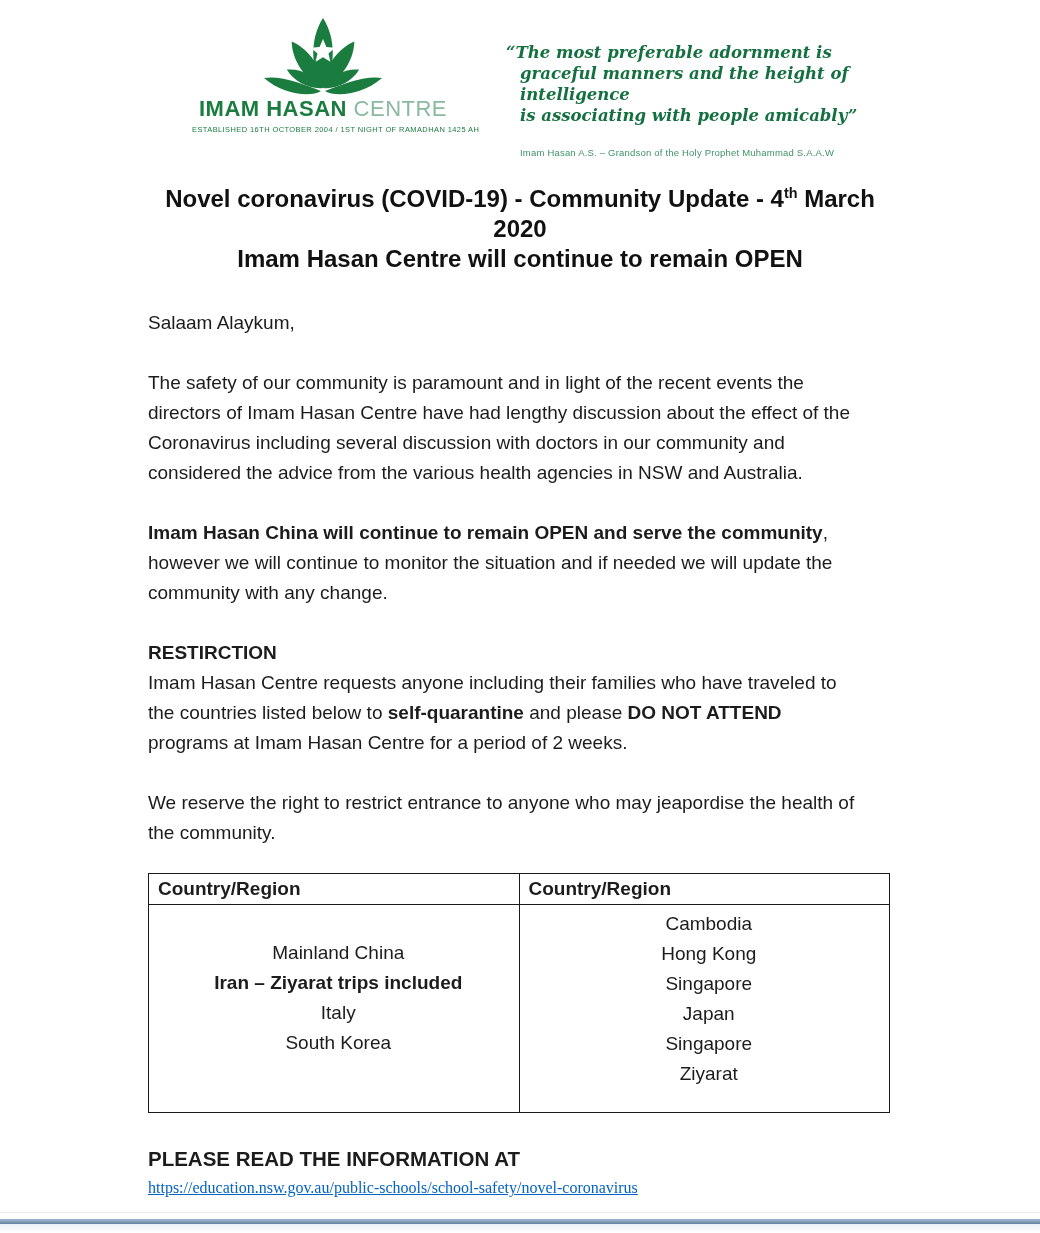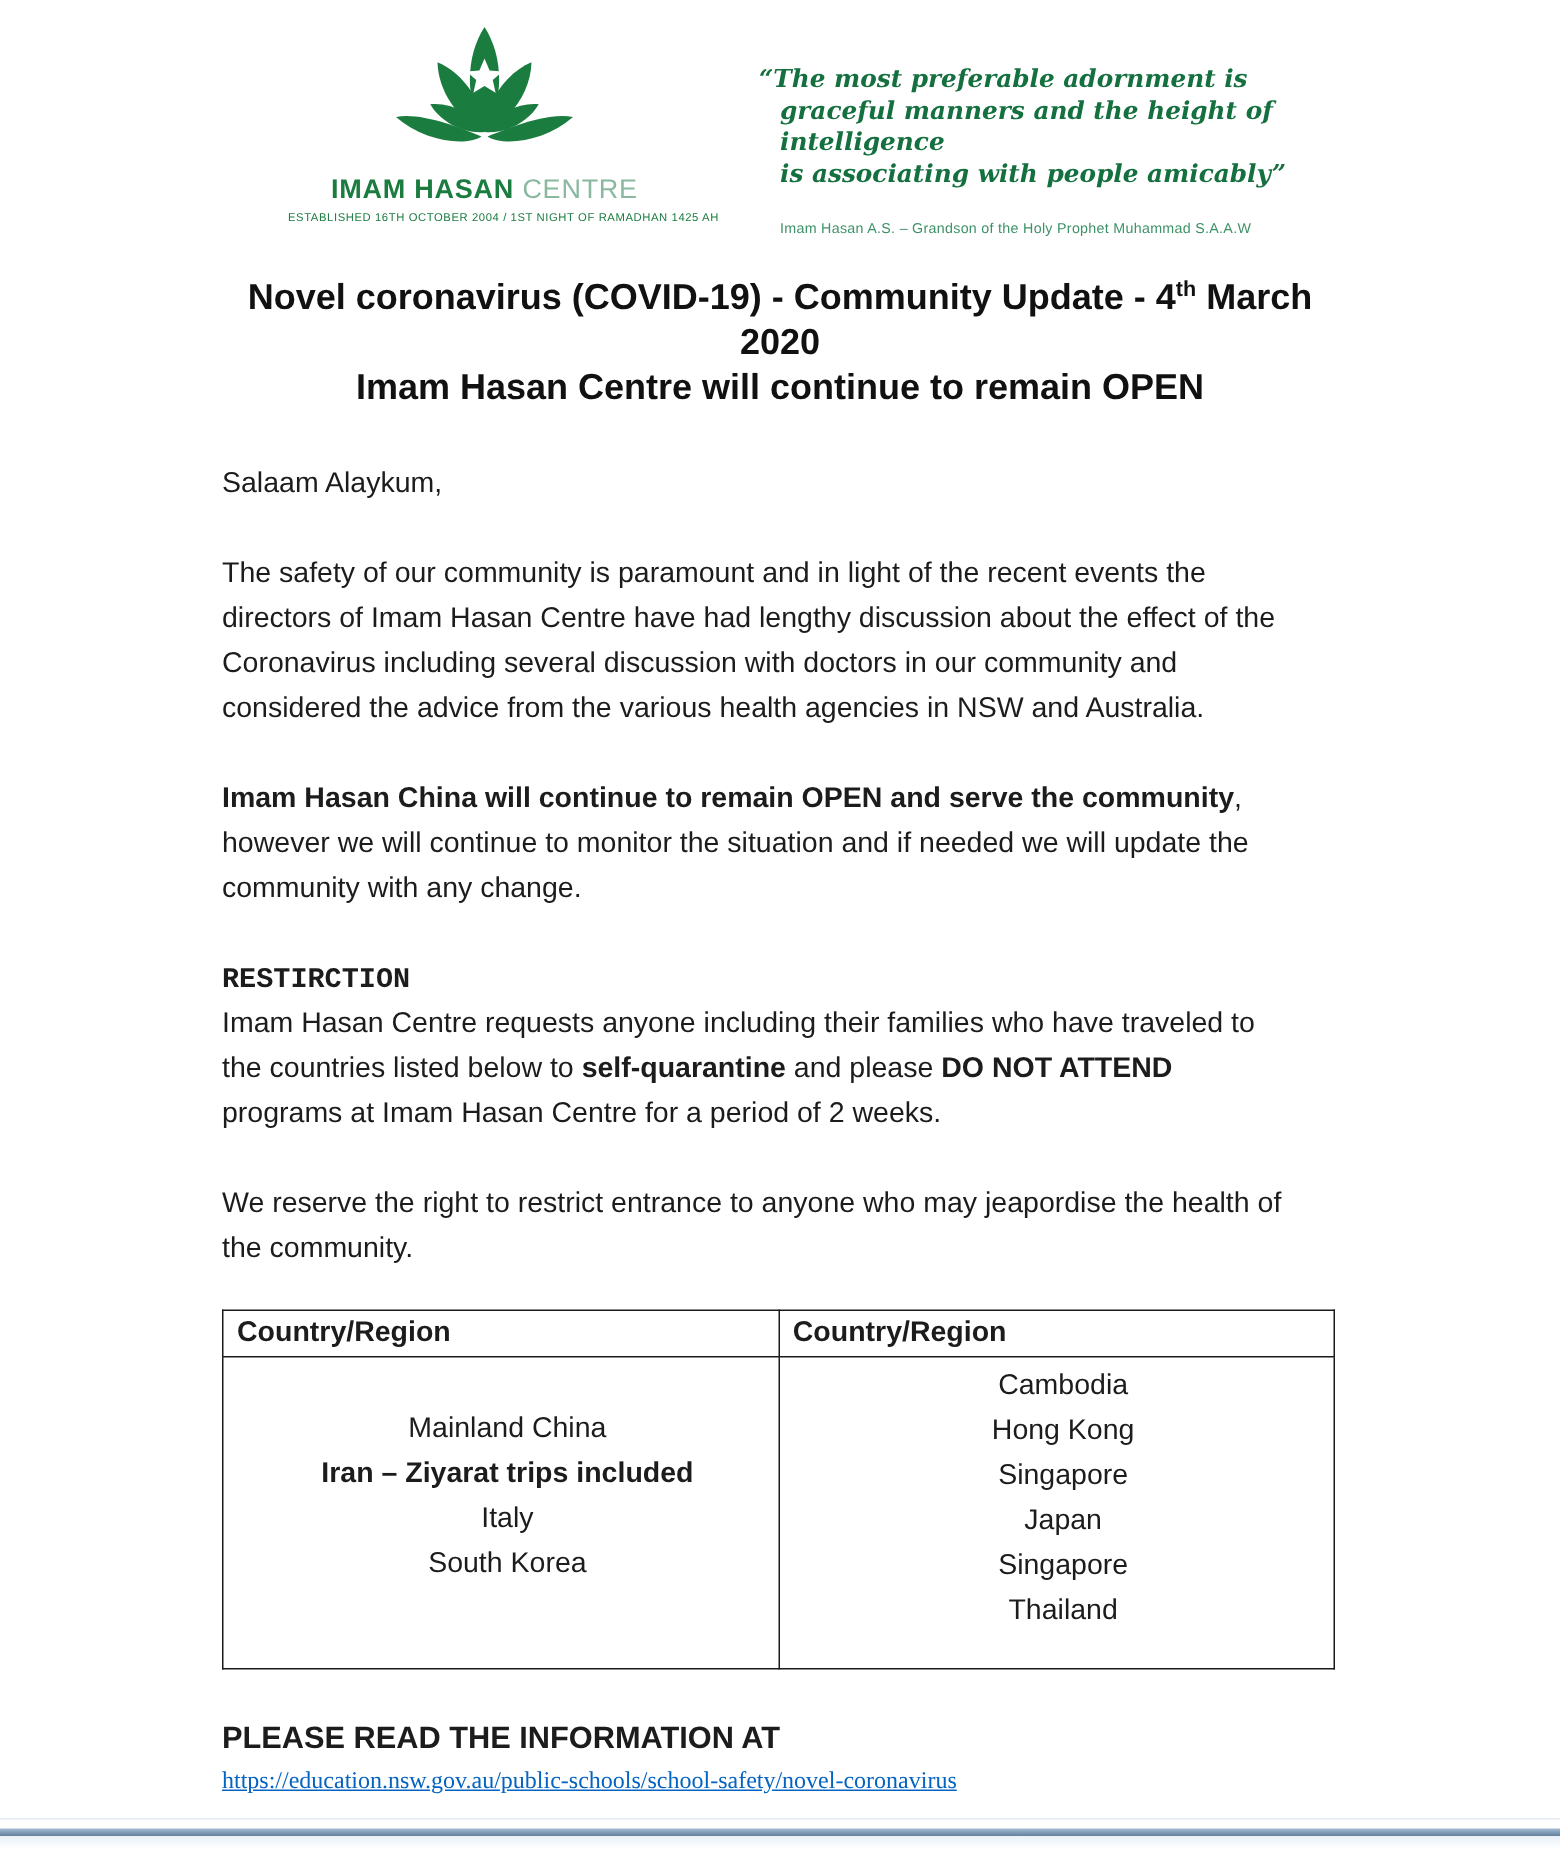--- a/index.html
+++ b/index.html
@@ -11,21 +11,21 @@
     background: #ffffff;
     overflow: hidden;
     font-family: "Liberation Sans", sans-serif;
     color: #1a1a1a;
   }
 
   
   .header { display: flex; padding-top: 12px; }
   .logo-block { margin-left: 192px; width: 262px; text-align: center; }
   .logo-art { display: block; margin: 0 auto; }
-  .logo-name { margin-top: 20px; font-size: 18px; letter-spacing: 0.5px; white-space: nowrap; }
+  .logo-name { margin-top: 0; font-size: 22px; letter-spacing: 0.5px; white-space: nowrap; }
   .logo-name .strong { font-weight: bold; color: #1b7c40; }
   .logo-name .light  { font-weight: 400; color: #8ab9a0; }
   .logo-tagline { margin-top: 3px; font-size: 7.5px; letter-spacing: 0.4px; color: #1b7c40; white-space: nowrap; }
 
   .quote-block { margin-left: 52px; padding-top: 30px; width: 380px; }
   .quote-line {
     font-family: "DejaVu Serif", serif;
     font-weight: bold; font-style: italic;
     color: #157040; font-size: 16.5px; line-height: 21px;
   }
@@ -35,21 +35,21 @@
   
   .title-block { margin: 20px 0 0 148px; width: 744px; text-align: center; }
   .title-line { font-weight: bold; font-size: 24px; line-height: 30px; color: #111; }
   .title-line sup { font-size: 60%; }
 
   
   .content { margin-left: 148px; width: 714px; font-size: 19px; line-height: 30px; color: #1c1c1c; }
   .content p { margin: 0; }
   .gap { margin-top: 30px !important; }
   .salutation { margin-top: 34px !important; }
-  .heading { font-weight: bold; margin-top: 30px !important; font-family: Liberation Mono, monospace; }
+  .heading { font-weight: bold; margin-top: 30px !important; }
   b { font-weight: bold; }
 
   
   table.risk-table { margin-top: 25px; width: 742px; border-collapse: collapse; table-layout: fixed; }
   table.risk-table td {
     border: 1.5px solid #1a1a1a;
     padding: 0 0 0 9px;
     vertical-align: top;
     font-size: 19px; line-height: 30px;
   }
@@ -147,21 +147,21 @@
           <div class="country bold">Iran – Ziyarat trips included</div>
           <div class="country">Italy</div>
           <div class="country">South Korea</div>
         </td>
         <td class="cell-right">
           <div class="country">Cambodia</div>
           <div class="country">Hong Kong</div>
           <div class="country">Singapore</div>
           <div class="country">Japan</div>
           <div class="country">Singapore</div>
-          <div class="country">Thailand</div>
+          <div class="country">Ziyarat</div>
         </td>
       </tr>
     </tbody>
       </table>
 
 
     <p class="read-heading">PLEASE READ THE INFORMATION AT</p>
     <a class="doc-link edu-link" href="#">https://education.nsw.gov.au/public-schools/school-safety/novel-coronavirus</a>
   </div>
 

